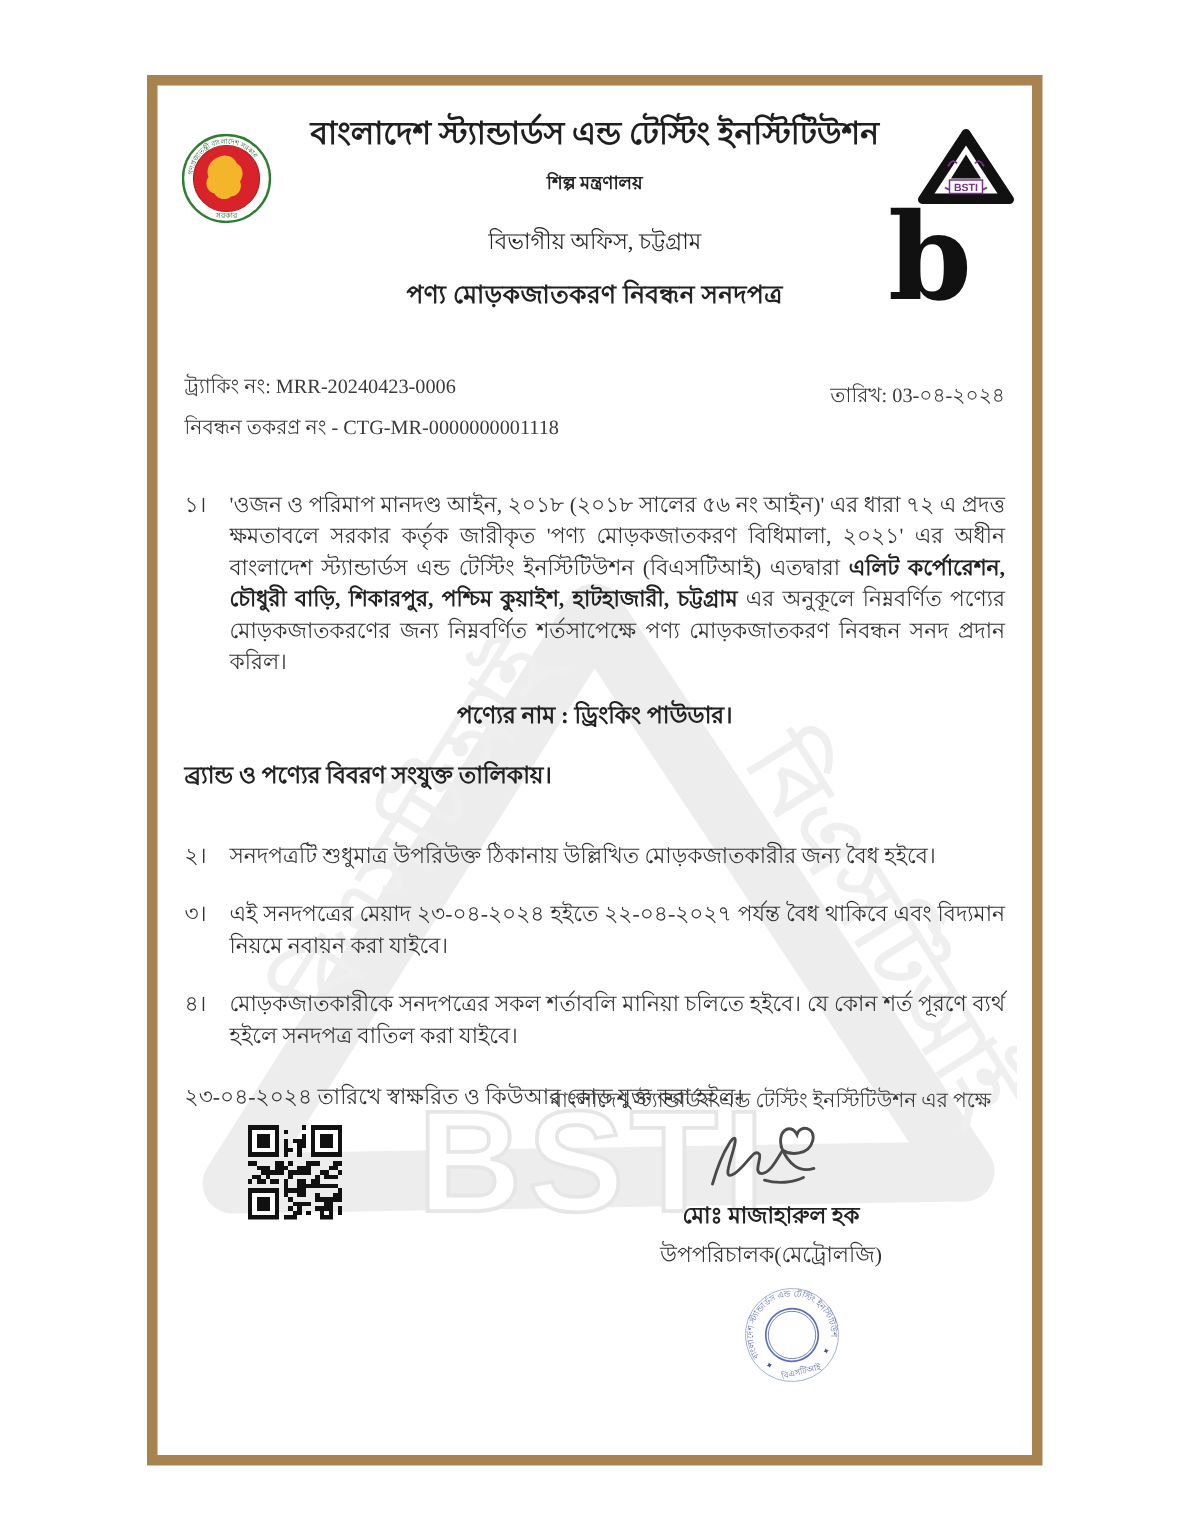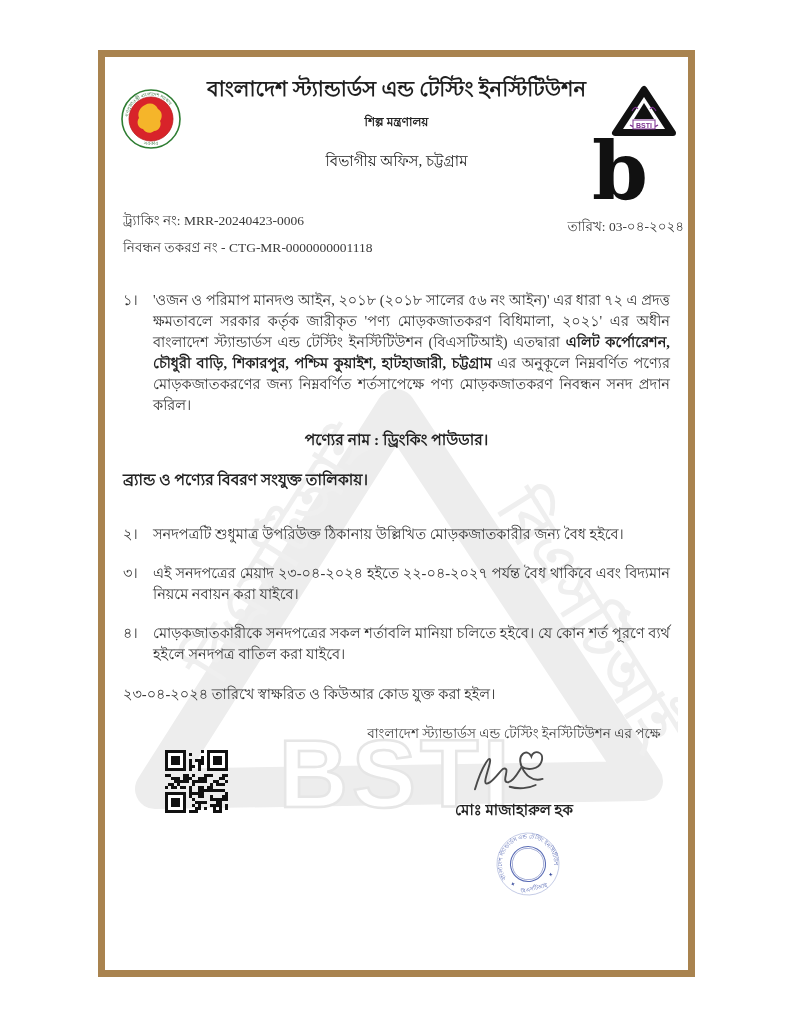--- a/index.html
+++ b/index.html
@@ -19,21 +19,21 @@
   .h-institution{font-size:21px;font-weight:bold;color:#1f1f1f;}
   .h-ministry{font-size:12px;font-weight:bold;margin-top:5px;}
   .h-office{font-size:15px;margin-top:16px;}
   .h-cert-title{font-size:16.5px;font-weight:bold;margin-top:10px;letter-spacing:.3px;}
   .emblem{position:absolute;left:16px;top:32px;width:60px;height:60px;}
   .bsti-logo{position:absolute;right:10px;top:28px;width:68px;height:52px;}
   .letter-b{position:absolute;right:40px;top:74px;font-family:"DejaVu Serif",serif;
             font-size:80px;font-weight:600;line-height:1;color:#111;}
   
   .meta{display:flex;justify-content:space-between;align-items:flex-start;
-        margin:36px 4px 0 18px;font-size:13.5px;color:#3a3a3a;}
+        margin:36px 18px 0 18px;font-size:13.5px;color:#3a3a3a;}
   .meta-left div{margin-bottom:4px;}
   .meta-date{margin-top:6px;}
   
   .content{margin:0 18px;}
   .clause{display:flex;font-size:14.5px;line-height:1.45;color:#333;}
   .clause-num{flex:none;width:30px;}
   .clause-body{flex:1;text-align:justify;}
   .clause-1{margin-top:26px;}
   .clause-2{margin-top:30px;}
   .clause-3{margin-top:18px;}
@@ -77,20 +77,21 @@
         <text font-size="4.6" fill="#1b5e20">
           <textPath href="#emblem-arc" startOffset="8%">গণপ্রজাতন্ত্রী বাংলাদেশ সরকার</textPath>
         </text>
         <text x="30" y="56" text-anchor="middle" font-size="5.2" fill="#1b5e20">সরকার</text>
       </svg>
 
       <div class="header">
         <div class="h-institution">বাংলাদেশ স্ট্যান্ডার্ডস এন্ড টেস্টিং ইনস্টিটিউশন</div>
         <div class="h-ministry">শিল্প মন্ত্রণালয়</div>
         <div class="h-office">বিভাগীয় অফিস, চট্টগ্রাম</div>
+        <div class="h-cert-title">পণ্য মোড়কজাতকরণ নিবন্ধন সনদপত্র</div>
       </div>
 
       <svg class="bsti-logo" viewBox="0 0 68 52">
         <path d="M34,4 L5,48 L63,48 Z" fill="#111111" stroke="#111111" stroke-width="6" stroke-linejoin="round"></path>
         <path d="M34,12 L13,44 L55,44 Z" fill="#ffffff"></path>
         <path d="M34,18 L24,34 L44,34 Z" fill="#111111"></path>
         <path d="M22,26 q3,-6 6,-2 M46,26 q-3,-6 -6,-2 M20,40 q4,3 8,0 M40,40 q4,3 8,0" fill="none" stroke="#7b2e8e" stroke-width="1.2"></path>
         <rect x="23" y="35" width="22" height="9" fill="#ffffff" stroke="#7b2e8e" stroke-width="1"></rect>
         <text x="34" y="42.5" text-anchor="middle" font-family="Liberation Sans, DejaVu Sans, sans-serif" font-size="7" font-weight="bold" fill="#7b2e8e">BSTI</text>
       </svg>
@@ -280,20 +281,21 @@
 
         <svg class="sig-svg" viewBox="0 0 110 60">
           <g fill="none" stroke="#4a4a4a" stroke-width="2.2" stroke-linecap="round">
             <path d="M10,50 C18,22 30,6 27,20 C24,33 17,48 27,42 C37,35 42,22 46,27 C48,30 41,42 48,42 C55,41 60,30 64,24"></path>
             <path d="M64,24 C58,10 70,2 75,12 C77,4 90,6 87,17 C84,28 70,28 64,24 C68,33 76,42 88,38"></path>
             <path d="M50,47 C60,50 72,49 80,45"></path>
           </g>
         </svg>
 
         <div class="sig-name">মোঃ মাজাহারুল হক</div>
+        <div class="sig-title">উপপরিচালক(মেট্রোলজি)</div>
 
         <svg class="seal" viewBox="0 0 70 70">
           <g transform="rotate(-14 35 35)">
             <circle cx="35" cy="35" r="31" fill="none" stroke="#5a6cb5" stroke-width="0.6" opacity="0.55"></circle>
             <circle cx="35" cy="35" r="17.5" fill="none" stroke="#5a6cb5" stroke-width="1.1"></circle>
             <circle cx="35" cy="35" r="15.8" fill="none" stroke="#5a6cb5" stroke-width="0.5"></circle>
             <defs>
                 <path id="seal-arc" d="M10.5,44 A26,26 0 1 1 59.5,44"></path>
               </defs>
             <text font-size="5.6" fill="#5a6cb5">

